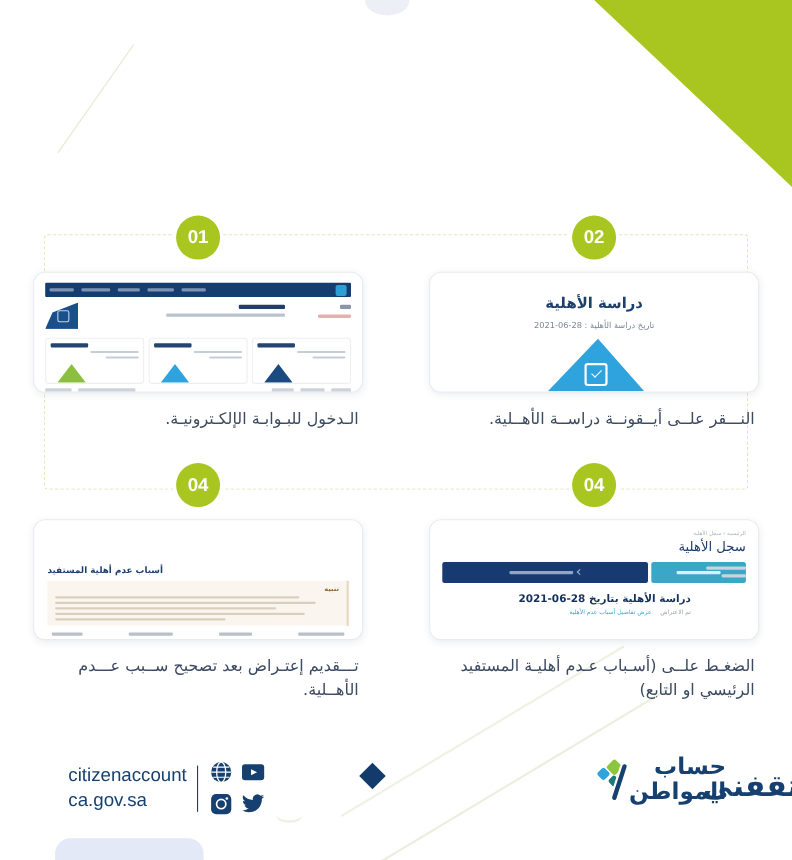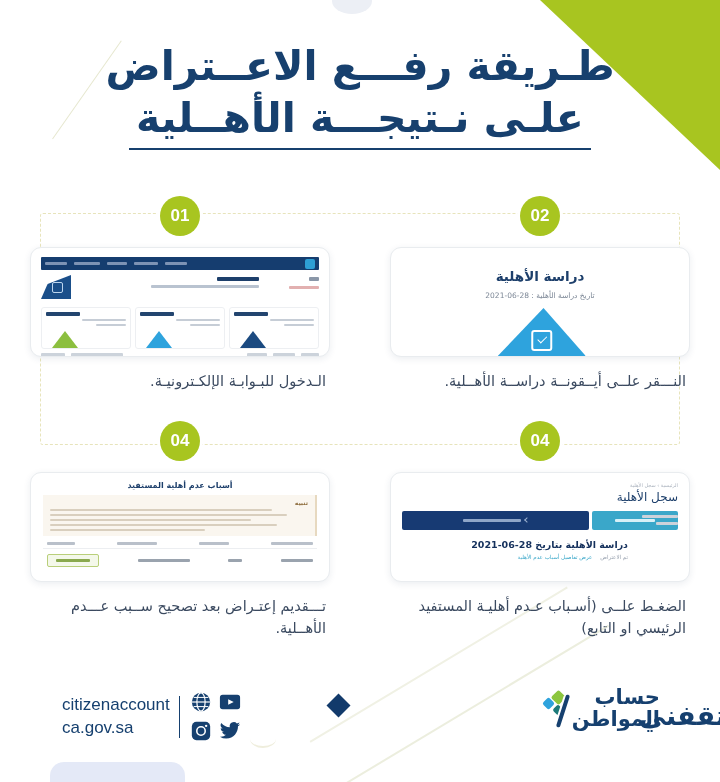--- a/index.html
+++ b/index.html
@@ -163,21 +163,21 @@
   .c3-side { position:absolute; top:38px; right:11px; width:44px; }
   .c3-side i { display:block;height:3px;width:36px;background:#ccd2da;margin-top:4px;border-radius:1px;}
   .c3-row { margin-top:9px; padding-right:50px; text-align:right; }
   .c3-rowtitle { font-size:9.5px; font-weight:bold; color:#14305c; }
   .c3-rowsub { font-size:5.5px; color:#9aa3b0; margin-top:4px; display:flex; justify-content:flex-start;
                gap:8px; align-items:center;}
   .c3-rowsub b { color:#3aa7c9; font-weight:normal; }
 
   
   .c4 { padding:8px 12px 0; direction:rtl; height:100%; }
-  .c4-title { font-size:8px; font-weight:bold; color:#1d3f6b; text-align:center; }
+  .c4-title { font-size:8px; font-weight:bold; color:#1d3f6b; text-align:left;margin-top:33px; }
   .c4-note { margin-top:5px; background:#faf6ef; border-right:2px solid #e7d9c0;
              padding:4px 7px 5px; }
   .c4-note b { display:block; font-size:6px; color:#8c6b3a; text-align:right; font-weight:bold;}
   .c4-note i { display:block; height:2px; background:#d9cfbe; margin-top:3px; border-radius:1px; margin-right:auto;}
   .c4-tbl { margin-top:6px; }
   .c4-th { display:flex; gap:6px; justify-content:space-between; padding:0 4px 3px;
            border-bottom:1px solid #eceef1; }
   .c4-th i { height:3px; background:#b9c0ca; border-radius:1px; }
   .c4-td { display:flex; gap:6px; justify-content:space-between; align-items:center;
            padding:5px 4px 0; }
@@ -206,25 +206,20 @@
 </style>
 </head>
 <body>
 
 <div id="page">
 
   <div class="corner-green"></div>
   <div class="corner-line-tl"></div>
   <div class="bubble-top"></div>
 
-  <div class="title-wrap">
-    <div class="title-line">طـريقة رفـــع الاعــتراض</div>
-    <div class="title-line">علـى نـتيجـــة الأهــلية</div>
-    <div class="title-rule"></div>
-  </div>
 
   <div class="dash-path"></div>
 
   <div class="steps">
 
     <div class="row">
 
       <div class="step">
         <div class="badge">02</div>
         <div class="card">

